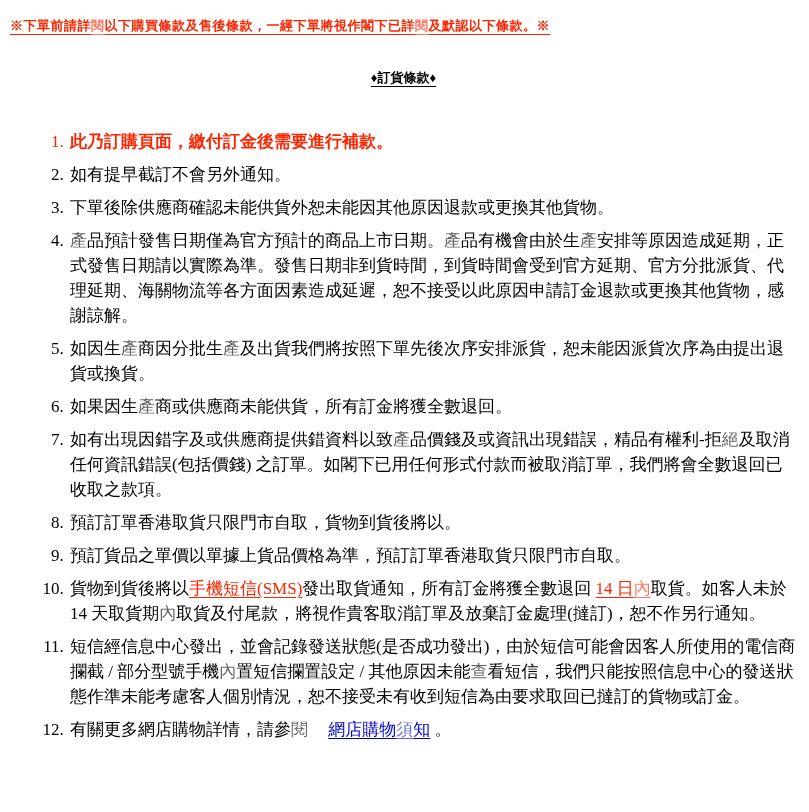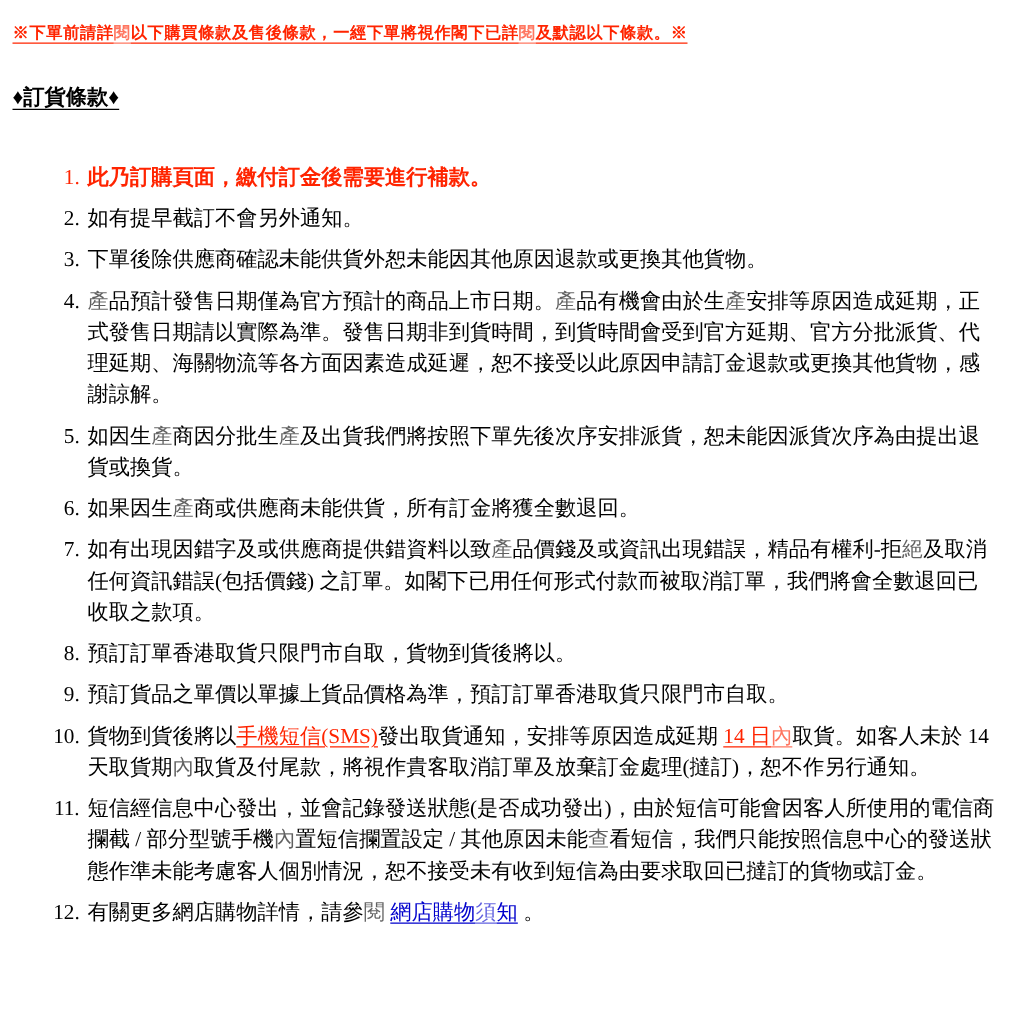--- a/index.html
+++ b/index.html
@@ -11,37 +11,37 @@
   }
   .page { padding: 14px 12px 0 10px; }
 
   h1.header {
     margin: 0; font-size: 13px; font-weight: bold; line-height: 24px;
     color: var(--accent, #ff2400);
     text-decoration: underline; text-underline-offset: 4px;
     letter-spacing: 0.5px; white-space: nowrap;
   }
   h2.section-title {
-    margin: 29px 0 0 0; font-size: 17px; font-weight: bold; line-height: 22px;
+    margin: 29px 0 0 0; font-size: 13px; font-weight: bold; line-height: 22px;
     color: var(--text, #000000);
-    text-decoration: underline; text-underline-offset: 4px;
+    text-decoration: underline; text-underline-offset: 4px; text-align: center;
   }
 
   ol.terms { margin: 40px 0 0 0; padding: 0 0 0 58px; list-style: decimal outside; }
   ol.terms li { line-height: 25px; margin-bottom: 8px; padding-left: 2px; }
   ol.terms li.marker-red::marker { color: var(--accent, #ff2400); }
 
   .run-red { color: var(--accent, #ff2400); font-weight: bold; }
   .run-red-u {
     color: var(--accent, #ff2400); font-weight: normal;
     text-decoration: underline; text-underline-offset: 3px;
   }
   a.run-link {
     color: var(--link, #0000cc);
-    text-decoration: underline; text-underline-offset: 3px; cursor: pointer;
+    text-decoration: underline; text-underline-offset: 3px; cursor: pointer; margin-left: 16px;
   }
   .fb { opacity: 0.62; }
 </style>
 </head>
 <body style="background: rgb(255, 255, 255);">
 
 <div class="page">
   <h1 class="header">※下單前請詳<span class="fb">閱</span>以下購買條款及售後條款，一經下單將視作閣下已詳<span class="fb">閱</span>及默認以下條款。※</h1>
 
   <h2 class="section-title">♦訂貨條款♦</h2>
@@ -49,17 +49,17 @@
   <ol class="terms" id="terms-list">
       <li class="marker-red"><span class="run-red">此乃訂購頁面，繳付訂金後需要進行補款。</span></li>
       <li><span>如有提早截訂不會另外通知。</span></li>
       <li><span>下單後除供應商確認未能供貨外恕未能因其他原因退款或更換其他貨物。</span></li>
       <li><span><span class="fb">產</span>品預計發售日期僅為官方預計的商品上市日期。<span class="fb">產</span>品有機會由於生<span class="fb">產</span>安排等原因造成延期，正式發售日期請以實際為準。發售日期非到貨時間，到貨時間會受到官方延期、官方分批派貨、代理延期、海關物流等各方面因素造成延遲，恕不接受以此原因申請訂金退款或更換其他貨物，感謝諒解。</span></li>
       <li><span>如因生<span class="fb">產</span>商因分批生<span class="fb">產</span>及出貨我們將按照下單先後次序安排派貨，恕未能因派貨次序為由提出退貨或換貨。</span></li>
       <li><span>如果因生<span class="fb">產</span>商或供應商未能供貨，所有訂金將獲全數退回。</span></li>
       <li><span>如有出現因錯字及或供應商提供錯資料以致<span class="fb">產</span>品價錢及或資訊出現錯誤，精品有權利-拒<span class="fb">絕</span>及取消任何資訊錯誤(包括價錢) 之訂單。如閣下已用任何形式付款而被取消訂單，我們將會全數退回已收取之款項。</span></li>
       <li><span>預訂訂單香港取貨只限門市自取，貨物到貨後將以。</span></li>
       <li><span>預訂貨品之單價以單據上貨品價格為準，預訂訂單香港取貨只限門市自取。</span></li>
-      <li><span>貨物到貨後將以</span><span class="run-red-u">手機短信(SMS)</span><span>發出取貨通知，安排等原因造成延期 </span><span class="run-red-u">14 日<span class="fb">內</span></span><span>取貨。如客人未於 14 天取貨期<span class="fb">內</span>取貨及付尾款，將視作貴客取消訂單及放棄訂金處理(撻訂)，恕不作另行通知。</span></li>
+      <li><span>貨物到貨後將以</span><span class="run-red-u">手機短信(SMS)</span><span>發出取貨通知，所有訂金將獲全數退回 </span><span class="run-red-u">14 日<span class="fb">內</span></span><span>取貨。如客人未於 14 天取貨期<span class="fb">內</span>取貨及付尾款，將視作貴客取消訂單及放棄訂金處理(撻訂)，恕不作另行通知。</span></li>
       <li><span>短信經信息中心發出，並會記錄發送狀態(是否成功發出)，由於短信可能會因客人所使用的電信商攔截 / 部分型號手機<span class="fb">內</span>置短信攔置設定 / 其他原因未能<span class="fb">查</span>看短信，我們只能按照信息中心的發送狀態作準未能考慮客人個別情況，恕不接受未有收到短信為由要求取回已撻訂的貨物或訂金。</span></li>
       <li><span>有關更多網店購物詳情，請參<span class="fb">閱</span> </span><a href="#" class="run-link">網店購物<span class="fb">須</span>知</a><span> 。</span></li>
     </ol>
 </div>
 
 </body></html>

